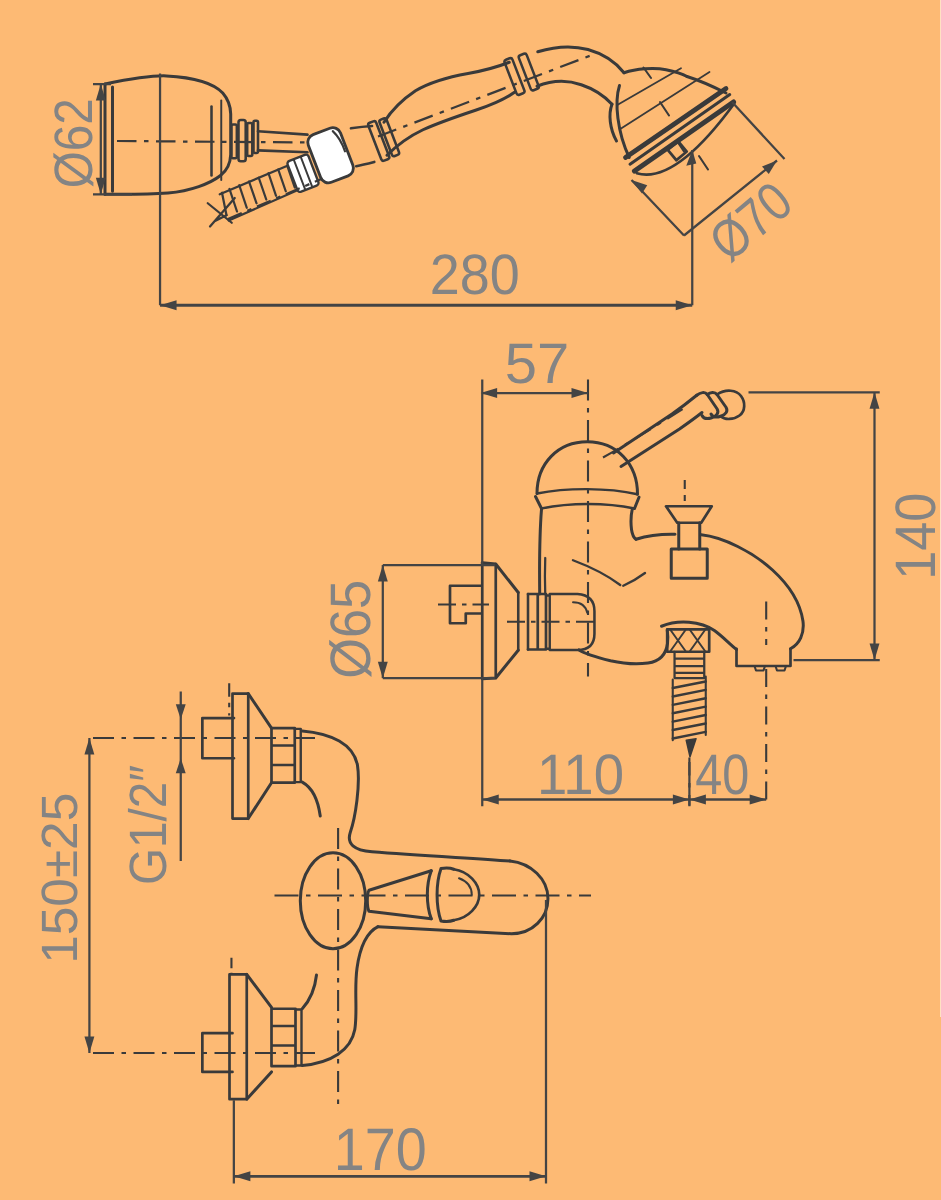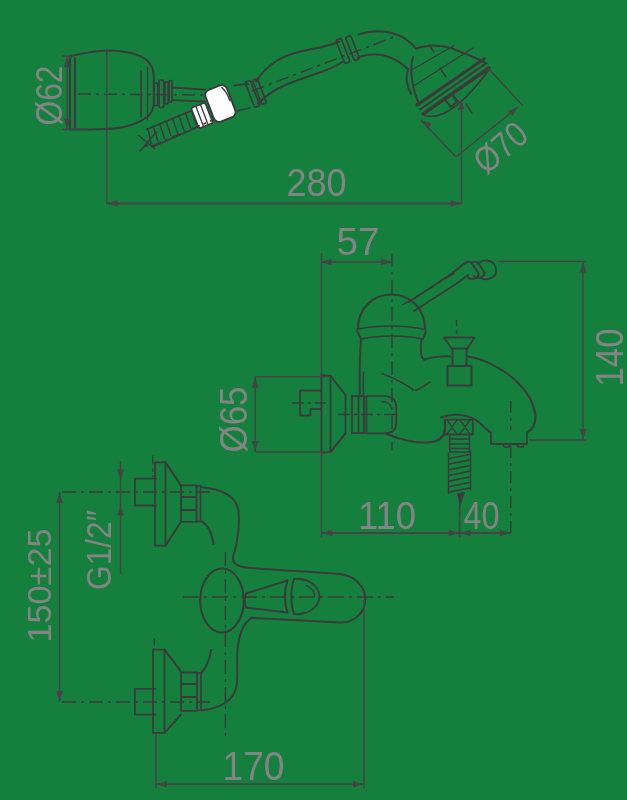--- a/index.html
+++ b/index.html
@@ -1,16 +1,16 @@
 <!DOCTYPE html>
 <html><head>
 <meta charset="utf-8">
 <style>
   html,body{margin:0;padding:0;background:#ffffff;}
-  .wrap{width:627px;height:800px;position:relative;overflow:hidden;background:#15803d;}
+  .wrap{width:627px;height:800px;position:relative;overflow:hidden;background:#fdba74;}
   svg{position:absolute;left:0;top:0;}
   text{font-family:"Liberation Sans", sans-serif;fill:#848484;}
 </style>
 </head>
 <body>
 <div class="wrap">
 <svg width="627" height="800" viewBox="0 0 627 800">
 
 <g id="top-fig" stroke="#3a3a3a" stroke-width="2" fill="none" stroke-linecap="round" stroke-linejoin="round">
 

